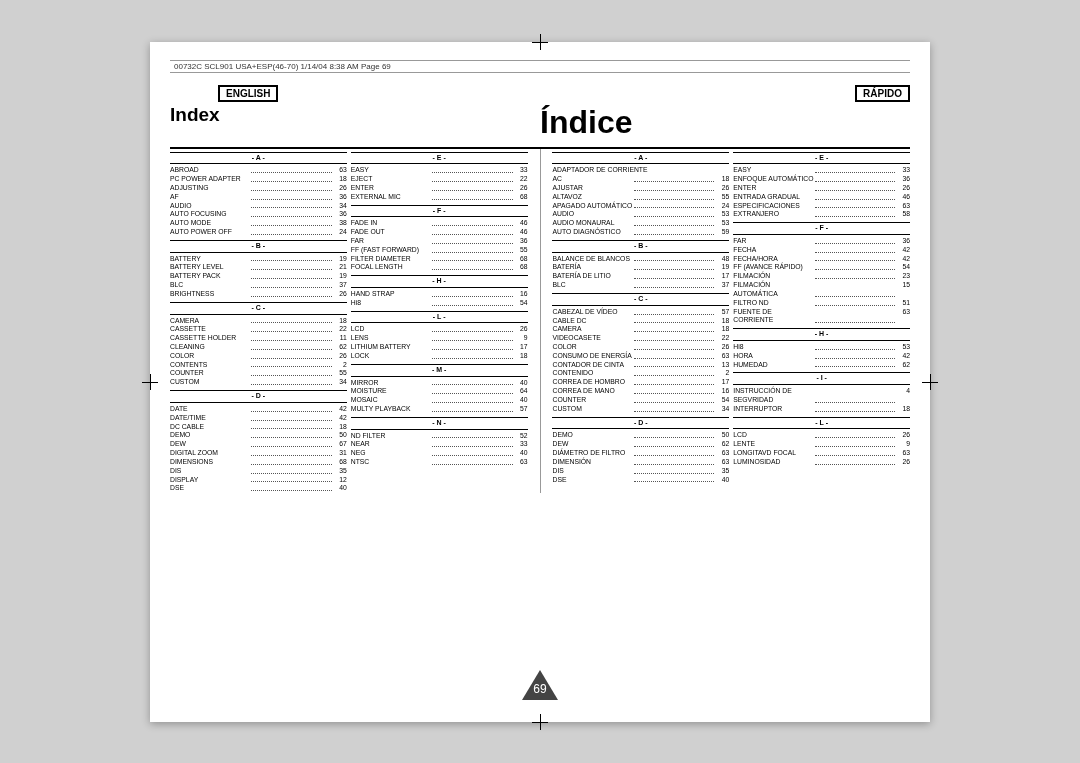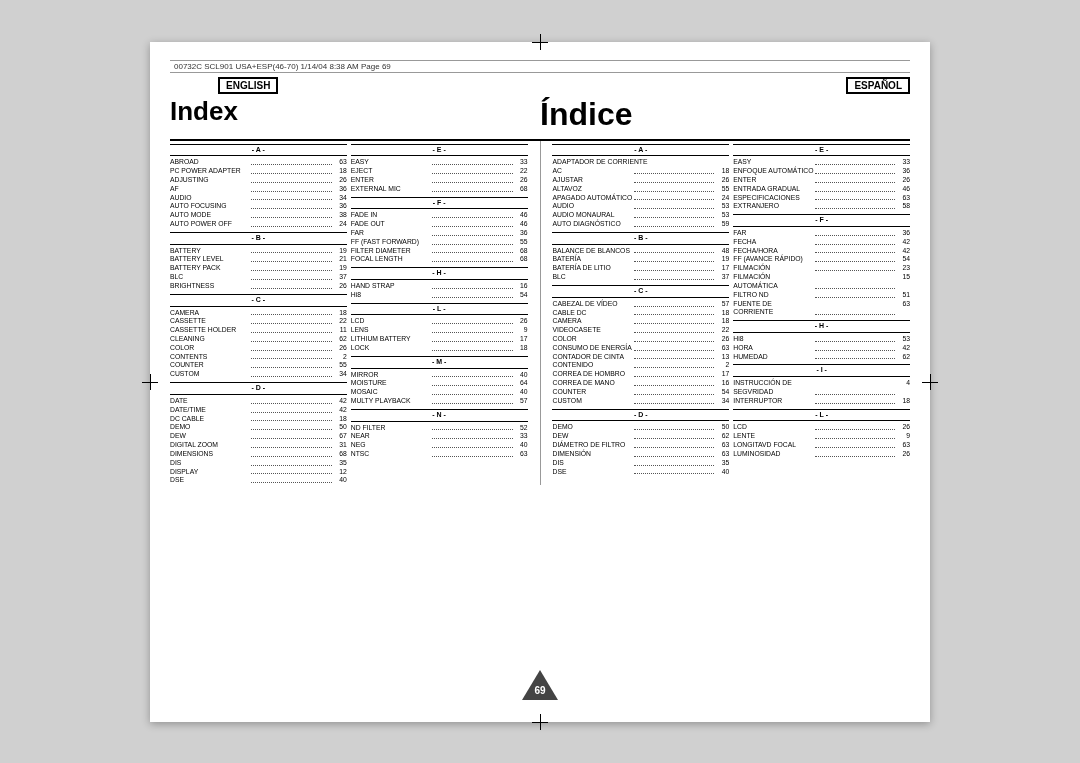--- a/index.html
+++ b/index.html
@@ -19,21 +19,21 @@
       position: relative;
       box-shadow: 0 2px 8px rgba(0,0,0,0.3);
     }
     
     .top-meta {
       font-size: 8px;
       color: #333;
       border-top: 1px solid #999;
       border-bottom: 1px solid #999;
       padding: 1px 4px;
-      margin-bottom: 4px;
+      margin-bottom: 12px;
       text-align: left;
     }
     
     .lang-row {
       display: flex;
       justify-content: space-between;
       margin-bottom: 2px;
       margin-left: 48px;
     }
     .lang-badge {
@@ -42,21 +42,21 @@
       font-weight: bold;
       padding: 1px 6px;
     }
     
     .titles-row {
       display: flex;
       gap: 0;
       margin-bottom: 6px;
     }
     .index-title {
-      font-size: 26px;
+      font-size: 19px;
       font-weight: bold;
       width: 50%;
     }
     .indice-title {
       font-size: 32px;
       font-weight: bold;
       width: 50%;
     }
     
     .outer-columns {
@@ -134,21 +134,21 @@
 
   <div class="crosshair ch-top"></div>
   <div class="crosshair ch-bottom"></div>
   <div class="crosshair ch-left"></div>
   <div class="crosshair ch-right"></div>
 
   <div class="top-meta">00732C SCL901 USA+ESP(46-70)  1/14/04  8:38 AM  Page 69</div>
 
   <div class="lang-row">
     <div class="lang-badge">ENGLISH</div>
-    <div class="lang-badge">ESPAÑOL</div>
+    <div class="lang-badge">RÁPIDO</div>
   </div>
 
   <div class="titles-row">
     <div class="index-title">Index</div>
     <div class="indice-title">Índice</div>
   </div>
 
   <div class="outer-columns">
 
     <div class="left-half">
@@ -725,16 +725,16 @@
             <span class="entry-dots"></span>
             <span class="entry-num">26</span>
           </div>
         </div>
     </div>
   </div>
 
   <div style="position:absolute; bottom:18px; left:50%; transform:translateX(-50%);">
     <div style="position:relative; display:inline-block;">
       <div style="width:0;height:0;border-left:18px solid transparent;border-right:18px solid transparent;border-bottom:30px solid #444;"></div>
-      <span style="position:absolute;bottom:4px;left:50%;transform:translateX(-50%);color:#fff;font-size:10px;font-weight:bold;">69</span>
+      <span style="position:absolute;bottom:4px;left:50%;transform:translateX(-50%);color:#fff;font-size:12px;font-weight:normal;">69</span>
     </div>
   </div>
 </div>
 
 </body></html>

